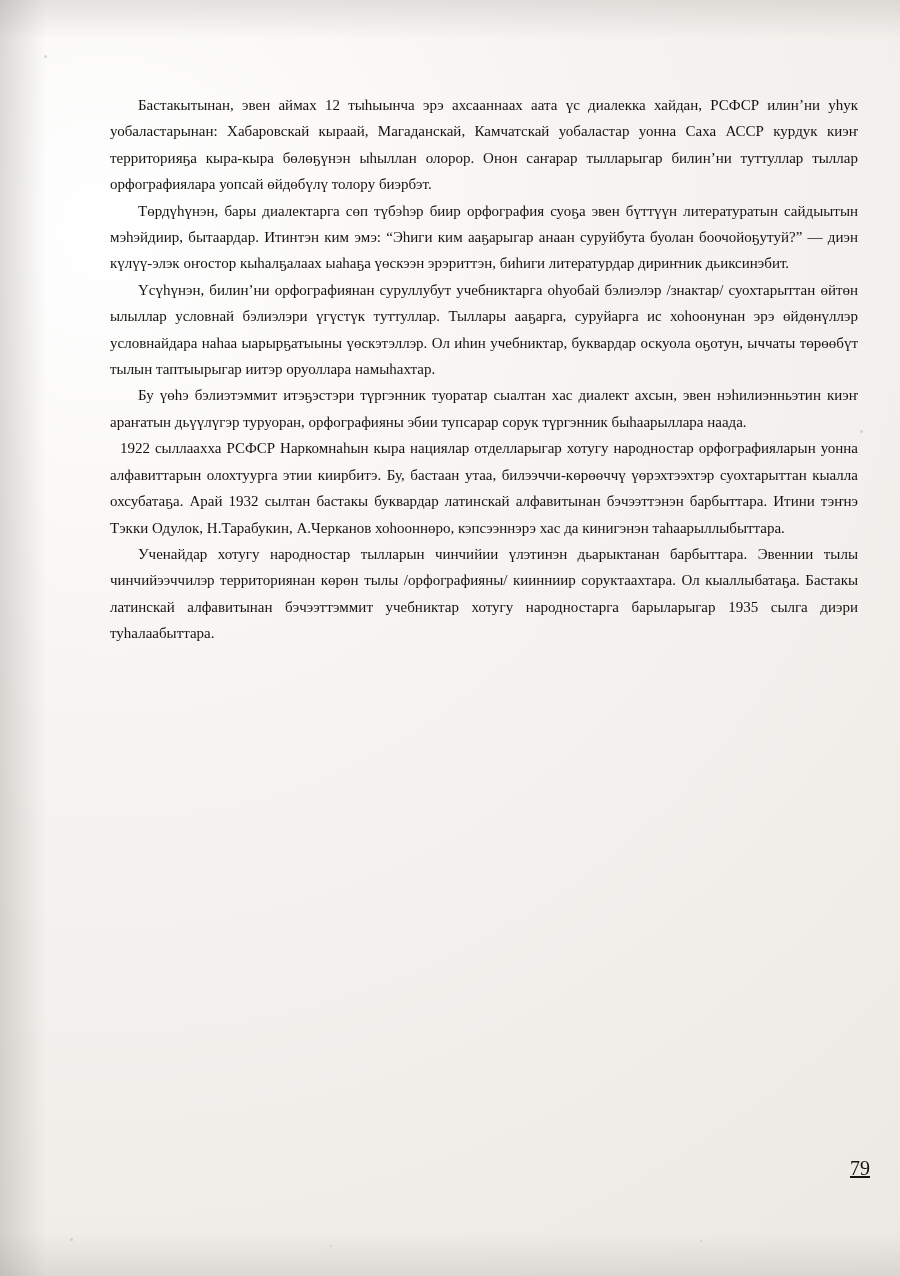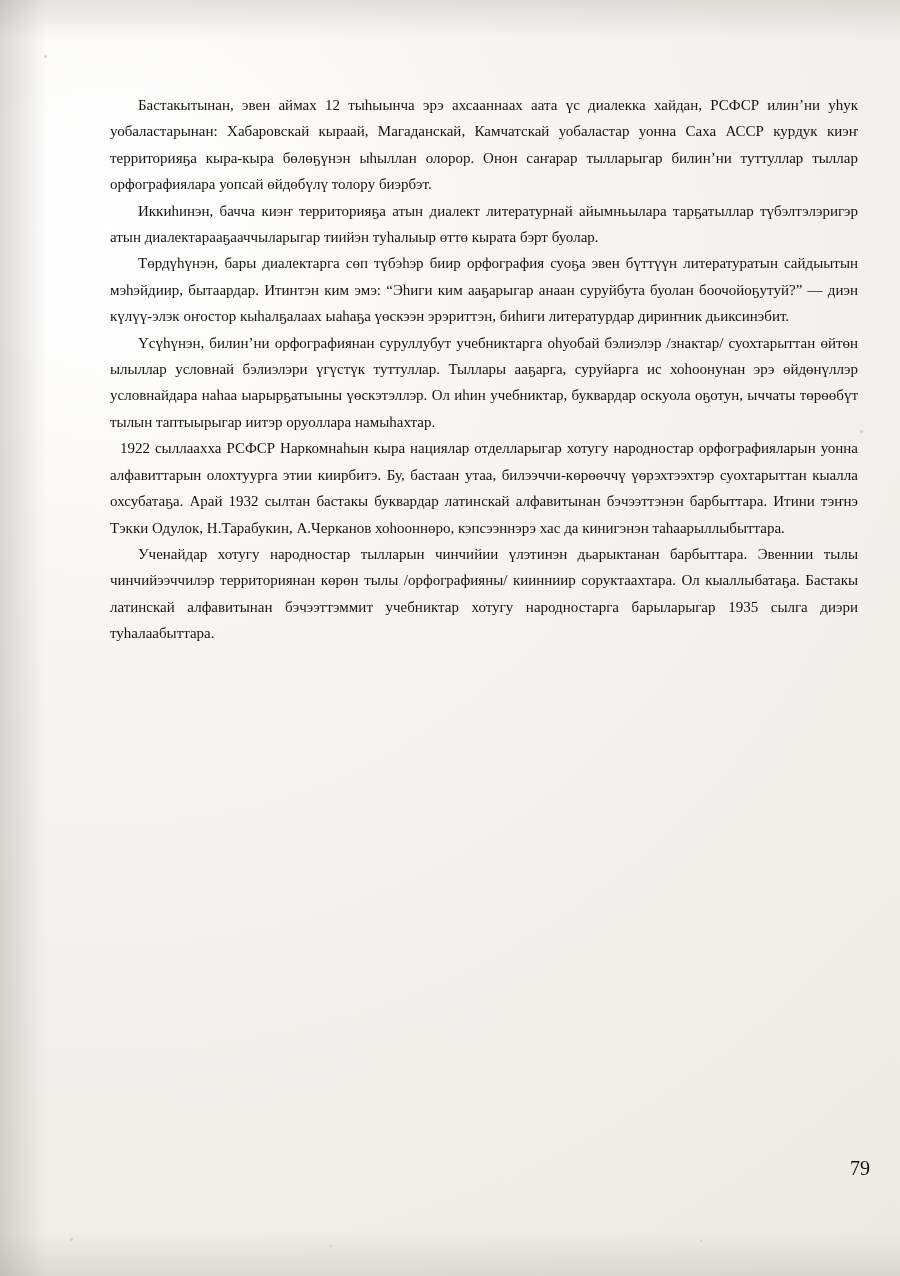--- a/index.html
+++ b/index.html
@@ -52,20 +52,21 @@
   }
   .text-block p.noindent {
     text-indent: 10px;
   }
   .page-number {
     position: absolute;
     right: 30px;
     top: 1157px;
     font-size: 20px;
     color: #15130f;
+    text-decoration: underline;
   }
   
   .speck {
     position: absolute;
     background: #bdb8b0;
     border-radius: 50%;
     opacity: 0.55;
   }
   .edge-shade-left {
     position: absolute;
@@ -99,22 +100,22 @@
 
   <div class="speck" style="left:44px; top:55px; width:3px; height:3px;"></div>
   <div class="speck" style="left:860px; top:430px; width:3px; height:3px;"></div>
   <div class="speck" style="left:70px; top:1238px; width:3px; height:3px;"></div>
   <div class="speck" style="left:330px; top:1245px; width:2px; height:2px;"></div>
   <div class="speck" style="left:700px; top:1240px; width:2px; height:2px;"></div>
 
   <div class="page-inner">
     <div class="text-block">
       <p>Бастакытынан, эвен аймах 12 тыһыынча эрэ ахсааннаах аата үс диалекка хайдан, РСФСР илинʼни уһук уобаластарынан: Хабаровскай кыраай, Магаданскай, Камчатскай уобаластар уонна Саха АССР курдук киэҥ территорияҕа кыра-кыра бөлөҕүнэн ыһыллан олорор. Онон саҥарар тылларыгар билинʼни туттуллар тыллар орфографиялара уопсай өйдөбүлү толору биэрбэт.</p>
-      <p>Иккиһинэн, бачча киэҥ территорияҕа атын диалект литературнай айымньылара тарҕатыллар түбэлтэлэригэр атын диалектарааҕааччыларыгар тиийэн туһалыыр өттө кырата бэрт буолар.</p>
       <p>Төрдүһүнэн, бары диалектарга сөп түбэһэр биир орфография суоҕа эвен бүттүүн литературатын сайдыытын мэһэйдиир, бытаардар. Итинтэн ким эмэ: “Эһиги ким ааҕарыгар анаан суруйбута буолан боочойоҕутуй?” — диэн күлүү-элэк оҥостор кыһалҕалаах ыаһаҕа үөскээн эрэриттэн, биһиги литературдар дириҥник дьиксинэбит.</p>
       <p>Үсүһүнэн, билинʼни орфографиянан суруллубут учебниктарга оһуобай бэлиэлэр /знактар/ суохтарыттан өйтөн ылыллар условнай бэлиэлэри үгүстүк туттуллар. Тыллары ааҕарга, суруйарга ис хоһоонунан эрэ өйдөнүллэр условнайдара наһаа ыарырҕатыыны үөскэтэллэр. Ол иһин учебниктар, буквардар оскуола оҕотун, ыччаты төрөөбүт тылын таптыырыгар иитэр оруоллара намыһахтар.</p>
+      <p>Бу үөһэ бэлиэтэммит итэҕэстэри түргэнник туоратар сыалтан хас диалект ахсын, эвен нэһилиэнньэтин киэҥ араҥатын дьүүлүгэр туруоран, орфографияны эбии тупсарар сорук түргэнник быһаарыллара наада.</p>
       <p class="noindent">1922 сыллаахха РСФСР Наркомнаһын кыра нациялар отделларыгар хотугу народностар орфографияларын уонна алфавиттарын олохтуурга этии киирбитэ. Бу, бастаан утаа, билээччи-көрөөччү үөрэхтээхтэр суохтарыттан кыалла охсубатаҕа. Арай 1932 сылтан бастакы буквардар латинскай алфавитынан бэчээттэнэн барбыттара. Итини тэҥнэ Тэкки Одулок, Н.Тарабукин, А.Черканов хоһооннөро, кэпсээннэрэ хас да кинигэнэн таһаарыллыбыттара.</p>
       <p>Ученайдар хотугу народностар тылларын чинчийии үлэтинэн дьарыктанан барбыттара. Эвеннии тылы чинчийээччилэр территориянан көрөн тылы /орфографияны/ киинниир соруктаахтара. Ол кыаллыбатаҕа. Бастакы латинскай алфавитынан бэчээттэммит учебниктар хотугу народностарга барыларыгар 1935 сылга диэри туһалаабыттара.</p>
     </div>
   </div>
 
   <div class="page-number">79</div>
 </div>
 
 </body></html>

